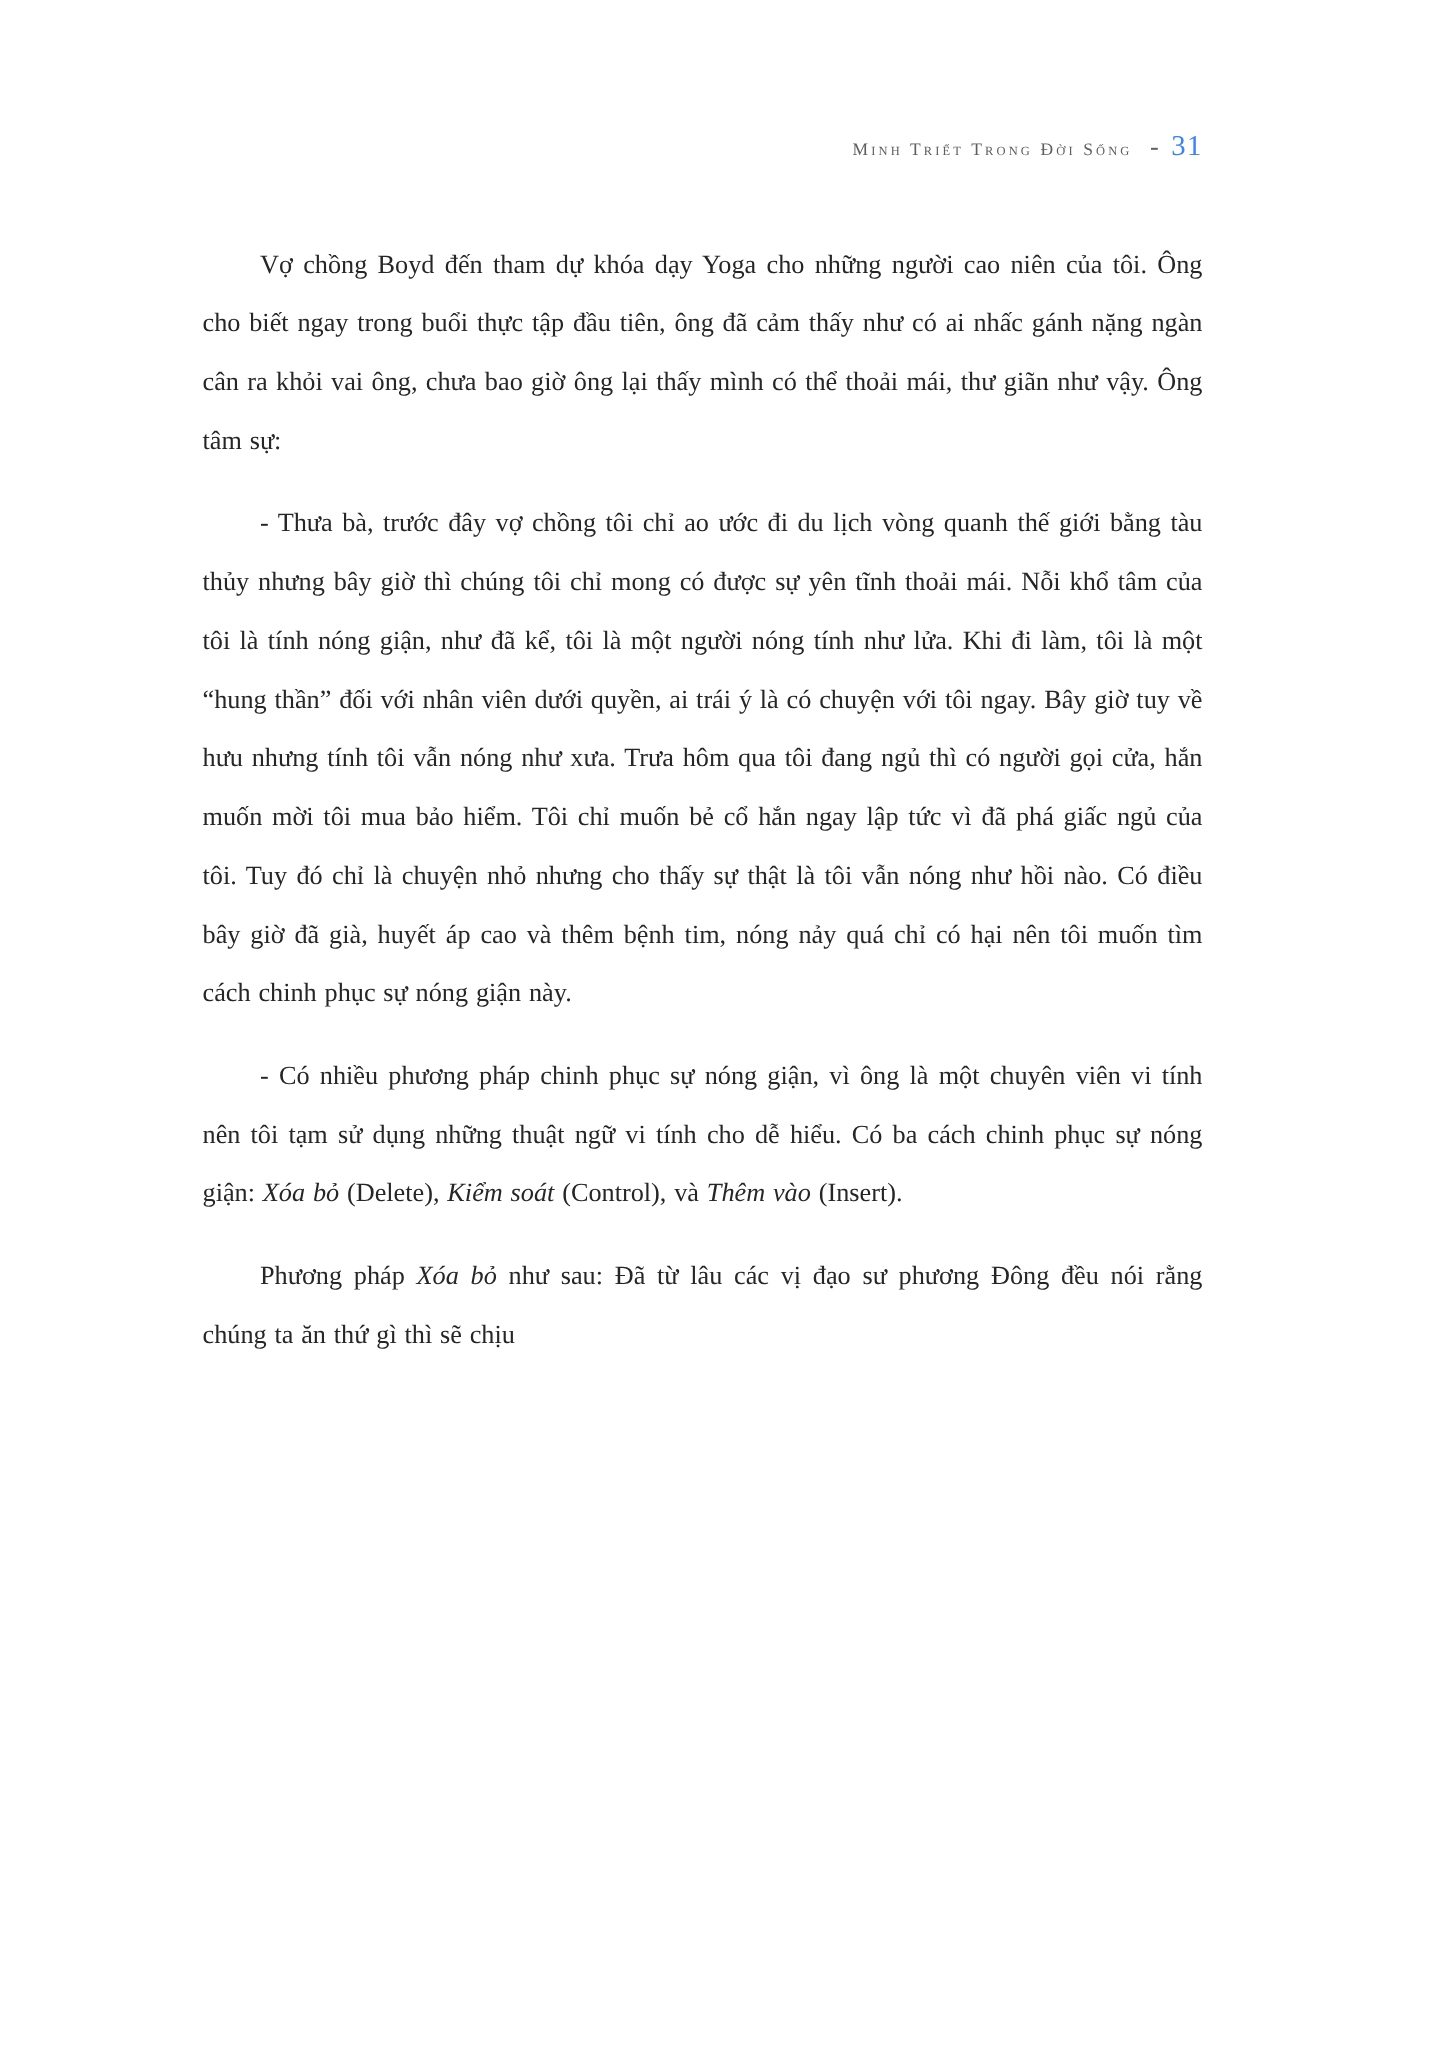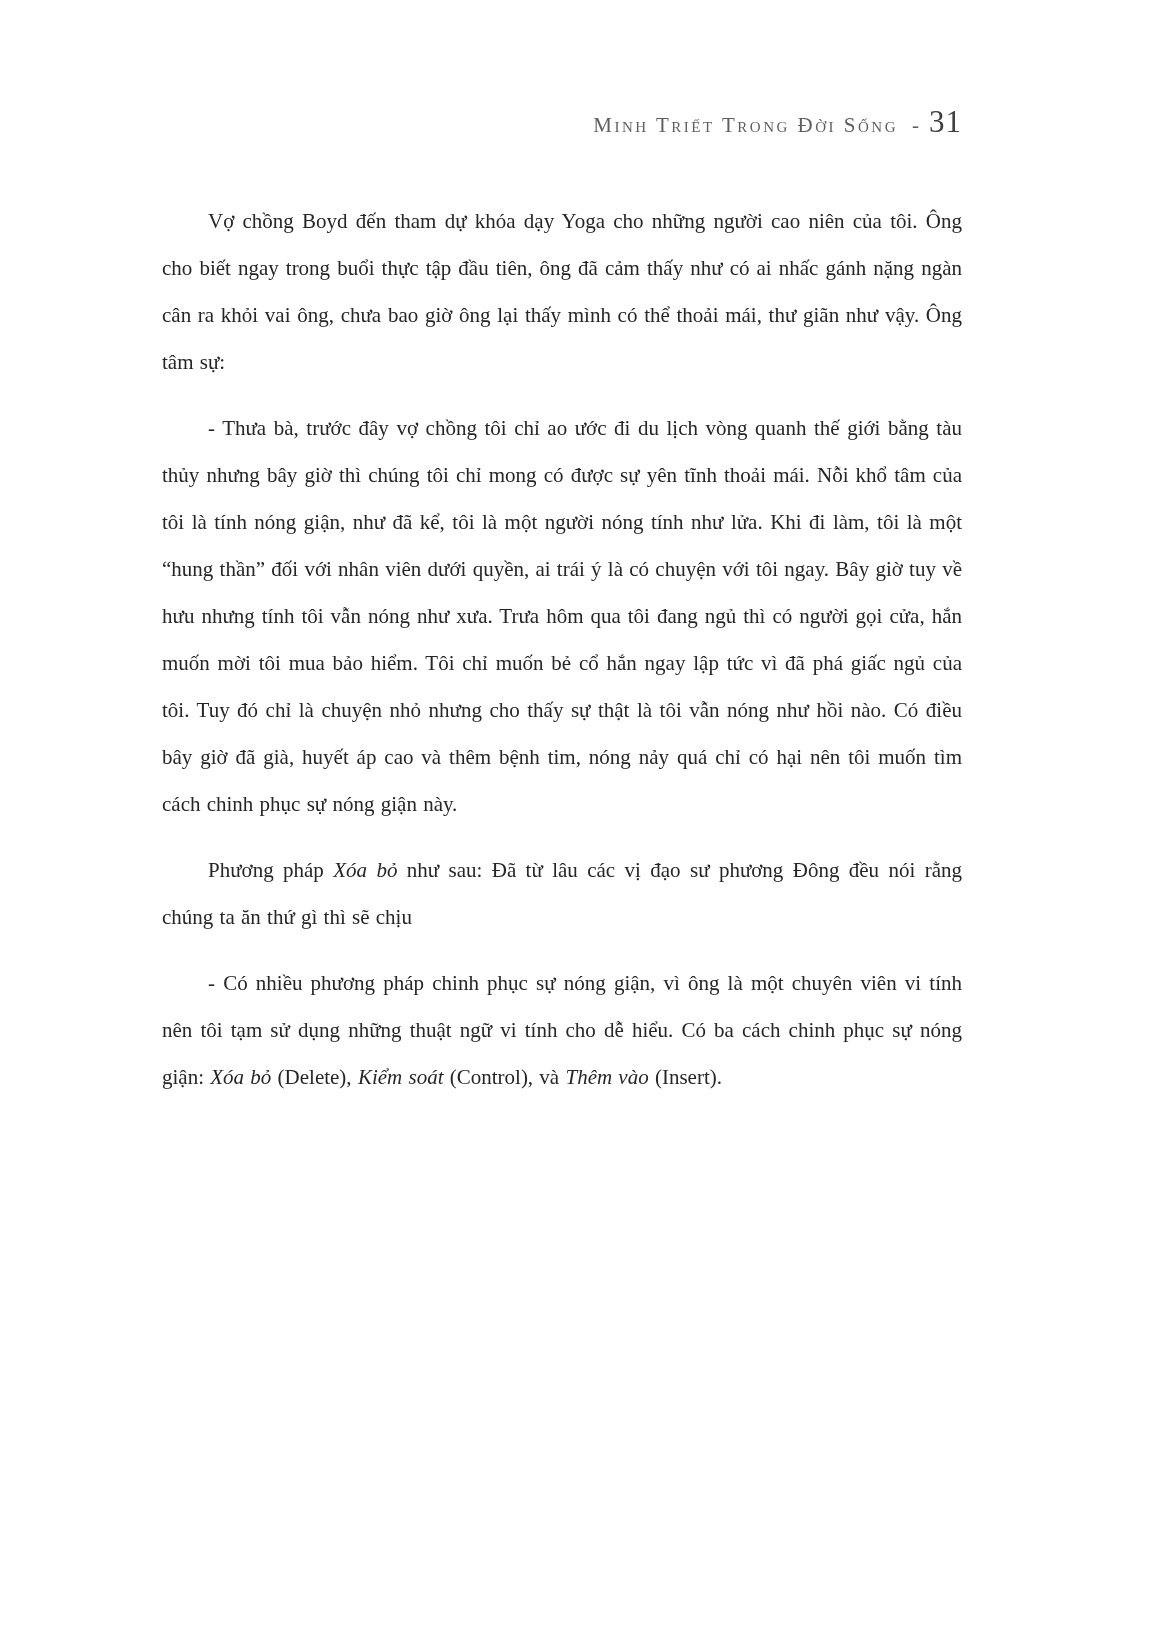--- a/index.html
+++ b/index.html
@@ -20,31 +20,31 @@
   }
   .header {
     display: flex;
     justify-content: flex-end;
     align-items: baseline;
     white-space: nowrap;
   }
   .running-title {
     font-variant: small-caps;
     letter-spacing: 2.5px;
-    font-size: 21px;
+    font-size: 14px;
     color: #5f5f5f;
   }
   .header-sep {
     font-size: 21px;
     color: #5f5f5f;
     margin: 0 10px 0 14px;
   }
   .page-number {
-    font-size: 31px;
-    color: #404040;
+    font-size: 23px;
+    color: #3b82f6;
     letter-spacing: 1px;
   }
   .body-text {
     margin-top: 58px;
   }
   .para {
     font-size: 21px;
     line-height: 47px;
     text-align: justify;
     text-indent: 46px;
@@ -60,16 +60,16 @@
 
 <div class="page">
   <div class="header">
     <span class="running-title">Minh Triết Trong Đời Sống</span>
     <span class="header-sep">-</span>
     <span class="page-number">31</span>
   </div>
   <div class="body-text" id="paragraphs">
       <p class="para"><span>Vợ chồng Boyd đến tham dự khóa dạy Yoga cho những người cao niên của tôi. Ông cho biết ngay trong buổi thực tập đầu tiên, ông đã cảm thấy như có ai nhấc gánh nặng ngàn cân ra khỏi vai ông, chưa bao giờ ông lại thấy mình có thể thoải mái, thư giãn như vậy. Ông tâm sự:</span></p>
       <p class="para"><span>- Thưa bà, trước đây vợ chồng tôi chỉ ao ước đi du lịch vòng quanh thế giới bằng tàu thủy nhưng bây giờ thì chúng tôi chỉ mong có được sự yên tĩnh thoải mái. Nỗi khổ tâm của tôi là tính nóng giận, như đã kể, tôi là một người nóng tính như lửa. Khi đi làm, tôi là một “hung thần” đối với nhân viên dưới quyền, ai trái ý là có chuyện với tôi ngay. Bây giờ tuy về hưu nhưng tính tôi vẫn nóng như xưa. Trưa hôm qua tôi đang ngủ thì có người gọi cửa, hắn muốn mời tôi mua bảo hiểm. Tôi chỉ muốn bẻ cổ hắn ngay lập tức vì đã phá giấc ngủ của tôi. Tuy đó chỉ là chuyện nhỏ nhưng cho thấy sự thật là tôi vẫn nóng như hồi nào. Có điều bây giờ đã già, huyết áp cao và thêm bệnh tim, nóng nảy quá chỉ có hại nên tôi muốn tìm cách chinh phục sự nóng giận này.</span></p>
+      <p class="para"><span>- Có nhiều phương pháp chinh phục sự nóng giận, vì ông là một chuyên viên vi tính nên tôi tạm sử dụng những thuật ngữ vi tính cho dễ hiểu. Có ba cách chinh phục sự nóng giận: </span><span class="italic">Xóa bỏ</span><span> (Delete), </span><span class="italic">Kiểm soát</span><span> (Control), và </span><span class="italic">Thêm vào</span><span> (Insert).</span></p>
       <p class="para"><span>Phương pháp </span><span class="italic">Xóa bỏ</span><span> như sau: Đã từ lâu các vị đạo sư phương Đông đều nói rằng chúng ta ăn thứ gì thì sẽ chịu</span></p>
-      <p class="para"><span>- Có nhiều phương pháp chinh phục sự nóng giận, vì ông là một chuyên viên vi tính nên tôi tạm sử dụng những thuật ngữ vi tính cho dễ hiểu. Có ba cách chinh phục sự nóng giận: </span><span class="italic">Xóa bỏ</span><span> (Delete), </span><span class="italic">Kiểm soát</span><span> (Control), và </span><span class="italic">Thêm vào</span><span> (Insert).</span></p>
     </div>
 </div>
 
 </body></html>

